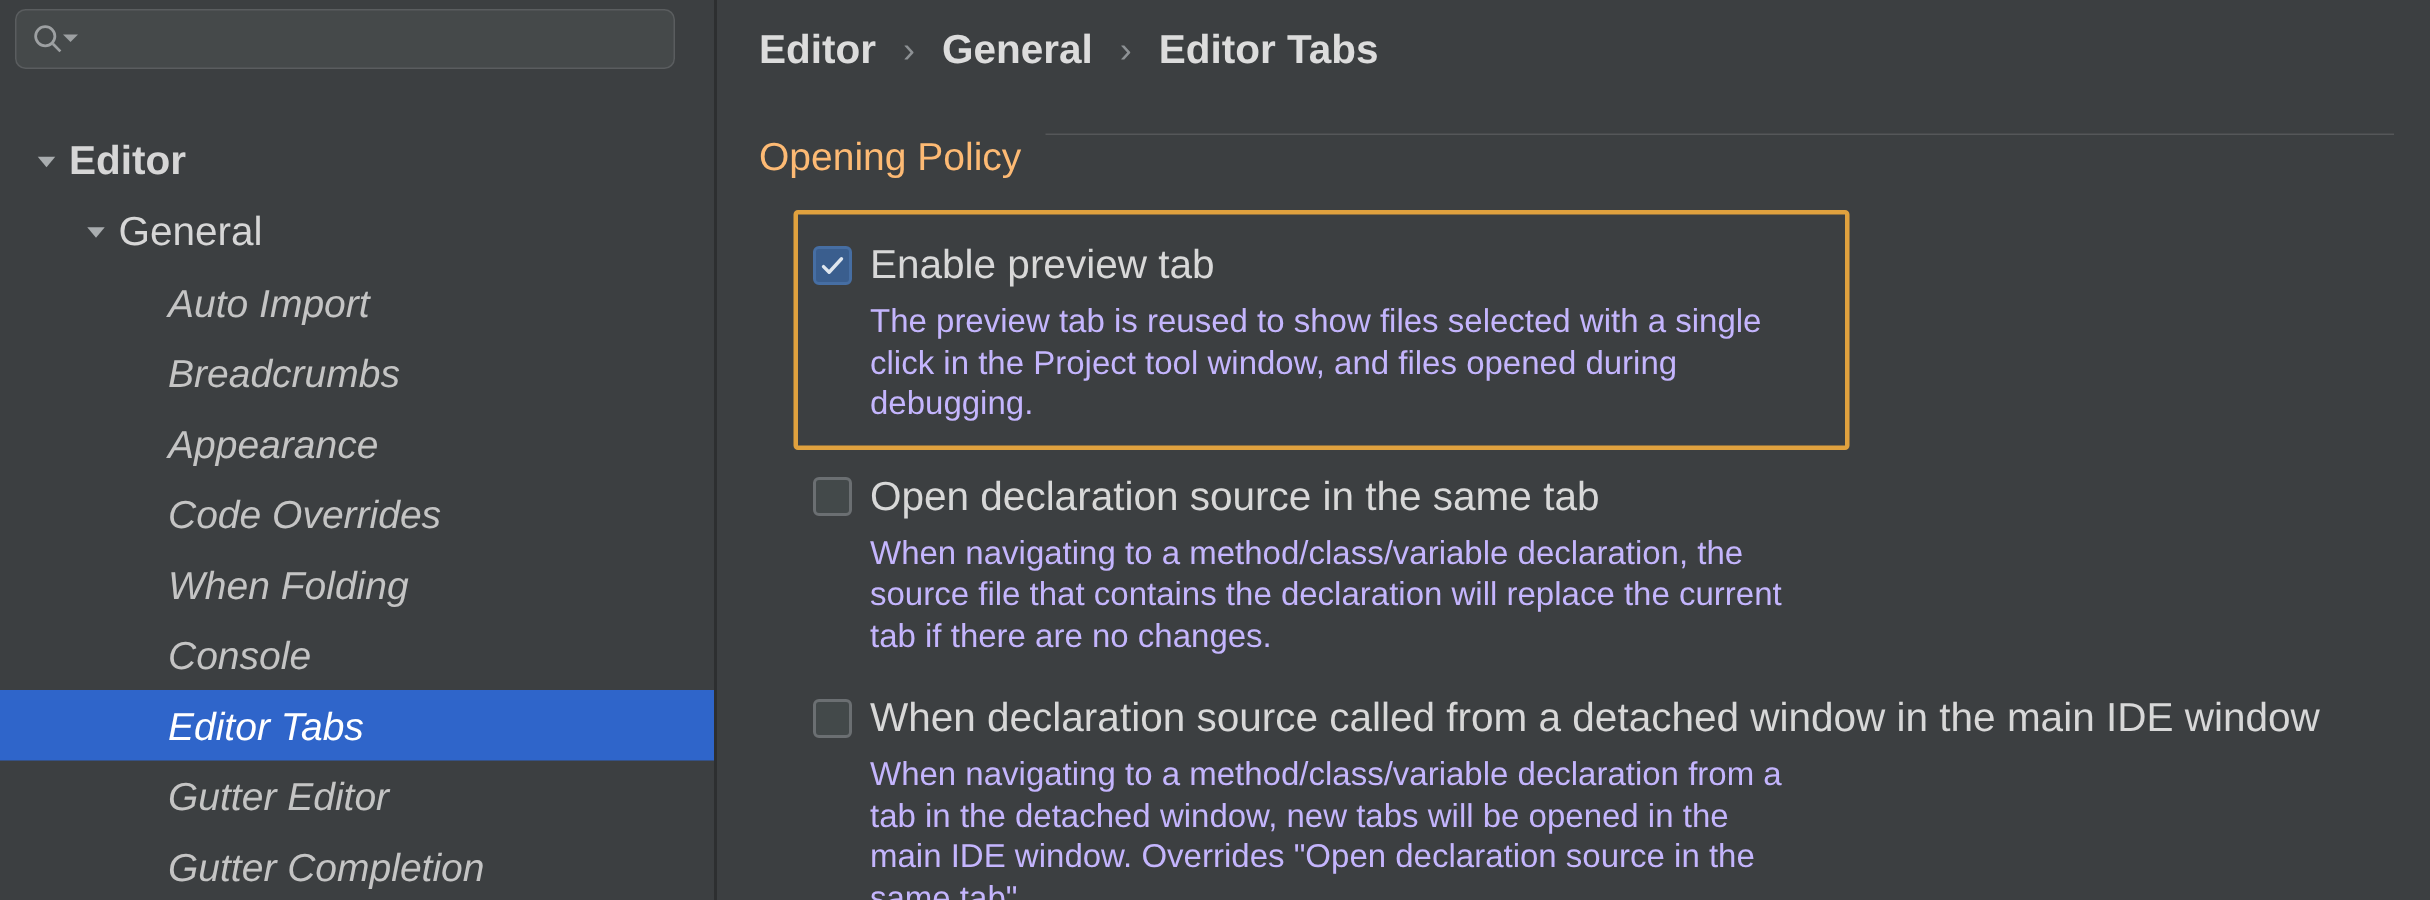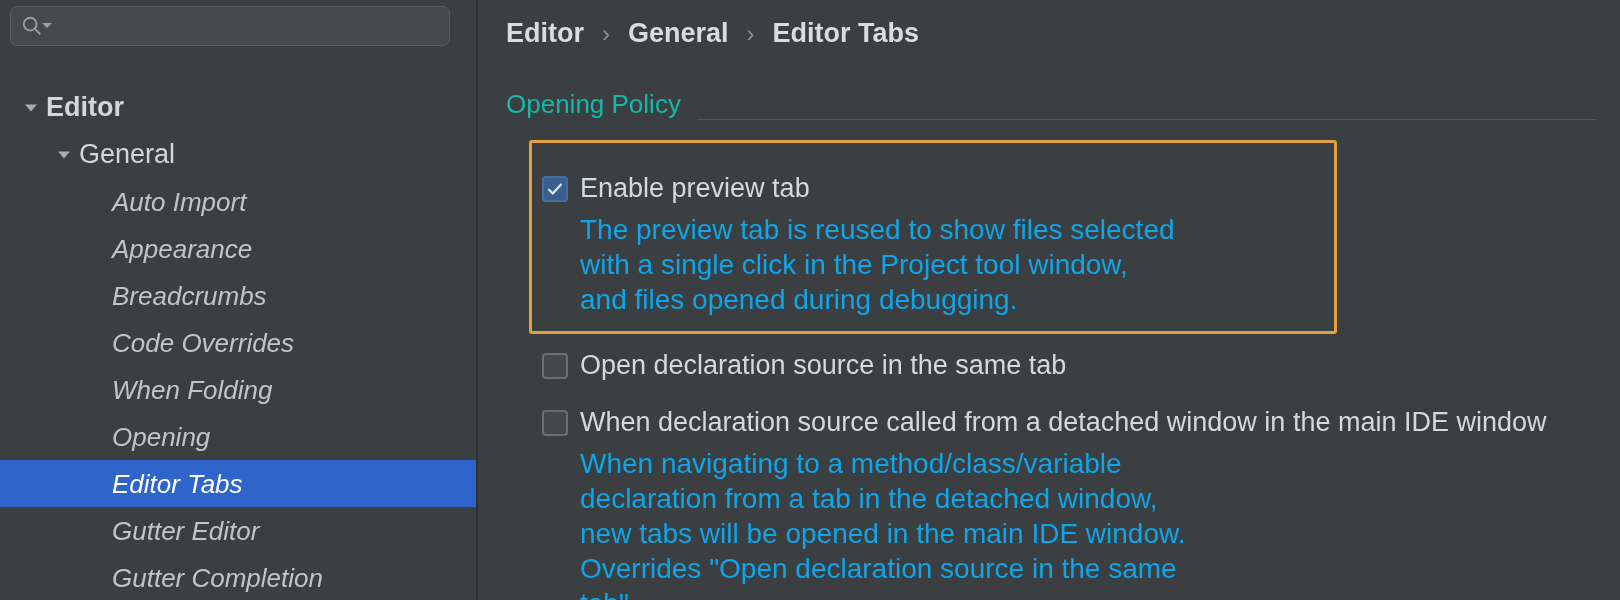--- a/index.html
+++ b/index.html
@@ -92,43 +92,43 @@
     padding-bottom: 40px;
   }
   .crumbs .sep {
     color: #8d9194;
     font-weight: 400;
     font-size: 24px;
   }
 
   .section-header {
     display: flex;
-    align-items: flex-end;
+    align-items: flex-start;
     font-size: 26px;
-    color: #14b8a6;
+    color: #fdba74;
     margin-bottom: 20px;
   }
   .section-header .rule {
     flex: 1;
     height: 1px;
     background: #555759;
     margin-left: 16px;
   }
 
   .option-group { padding-left: 36px; }
   .option {
     margin-bottom: 26px;
   }
   .option.highlighted {
     border: 3px solid #e0a13e;
     border-radius: 3px;
-    padding: 30px 18px 14px 10px;
+    padding: 18px 18px 14px 10px;
     margin-left: -13px;
     margin-bottom: 16px;
-    width: 808px;
+    width: 704px;
   }
   .opt-head {
     display: flex;
     align-items: center;
     gap: 12px;
   }
   .checkbox {
     width: 26px;
     height: 26px;
     border: 2px solid #6b6f72;
@@ -143,22 +143,22 @@
     background: #3a5e8e;
     border-color: #466ea3;
   }
   .checkbox.checked svg { display: block; }
   .checkbox svg { display: none; }
   .opt-label {
     font-size: 27px;
     color: #d8d8d8;
   }
   .opt-desc {
-    font-size: 28px;
-    color: #0ea5e9;
+    font-size: 22px;
+    color: #c4b5fd;
     line-height: 1.25;
     padding-left: 38px;
     padding-top: 8px;
   }
   .option.highlighted .opt-desc { max-width: 640px; }
   .option:not(.highlighted) .opt-desc { max-width: 660px; }
 </style>
 </head>
 <body>
 
@@ -191,33 +191,33 @@
             <path d="M1 3 L6 9 L11 3 Z"></path>
           </svg>
       </span>
       <span class="label">General</span>
     </div>
 
     <div class="tree-row level-3">
       <span class="label">Auto Import</span>
     </div>
     <div class="tree-row level-3">
+      <span class="label">Breadcrumbs</span>
+    </div>
+    <div class="tree-row level-3">
       <span class="label">Appearance</span>
     </div>
     <div class="tree-row level-3">
-      <span class="label">Breadcrumbs</span>
-    </div>
-    <div class="tree-row level-3">
       <span class="label">Code Overrides</span>
     </div>
     <div class="tree-row level-3">
       <span class="label">When Folding</span>
     </div>
     <div class="tree-row level-3">
-      <span class="label">Opening</span>
+      <span class="label">Console</span>
     </div>
     <div class="tree-row level-3 selected">
       <span class="label">Editor Tabs</span>
     </div>
     <div class="tree-row level-3">
       <span class="label">Gutter Editor</span>
     </div>
     <div class="tree-row level-3">
       <span class="label">Gutter Completion</span>
     </div>
@@ -253,20 +253,21 @@
       <div class="opt-desc">The preview tab is reused to show files selected with a single click in the Project tool window, and files opened during debugging.</div>
     </div>
 
     <div class="option">
       <div class="opt-head">
         <span class="checkbox">
           
         </span>
         <span class="opt-label">Open declaration source in the same tab</span>
       </div>
+      <div class="opt-desc">When navigating to a method/class/variable declaration, the source file that contains the declaration will replace the current tab if there are no changes.</div>
     </div>
 
     <div class="option">
       <div class="opt-head">
         <span class="checkbox">
           
         </span>
         <span class="opt-label">When declaration source called from a detached window in the main IDE window</span>
       </div>
       <div class="opt-desc">When navigating to a method/class/variable declaration from a tab in the detached window, new tabs will be opened in the main IDE window. Overrides "Open declaration source in the same tab".</div>

